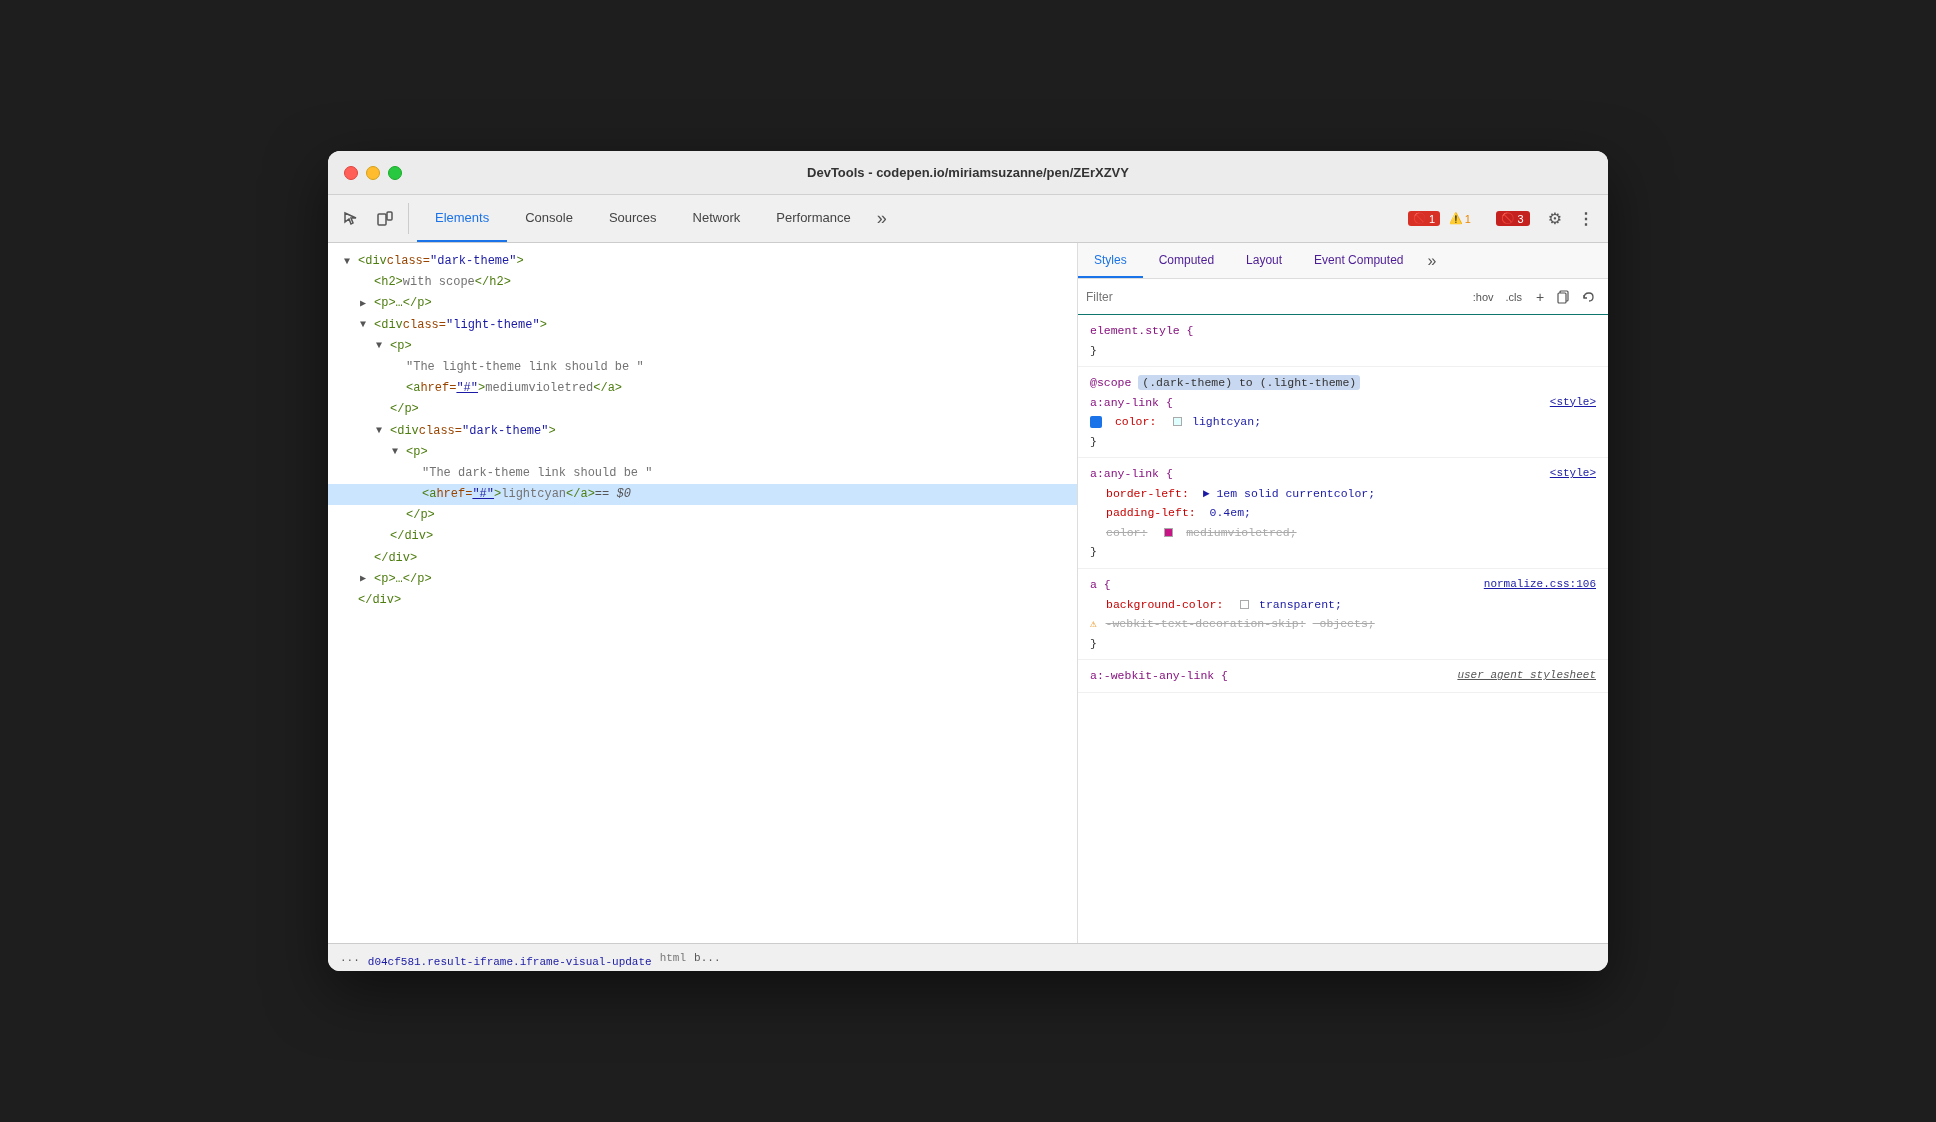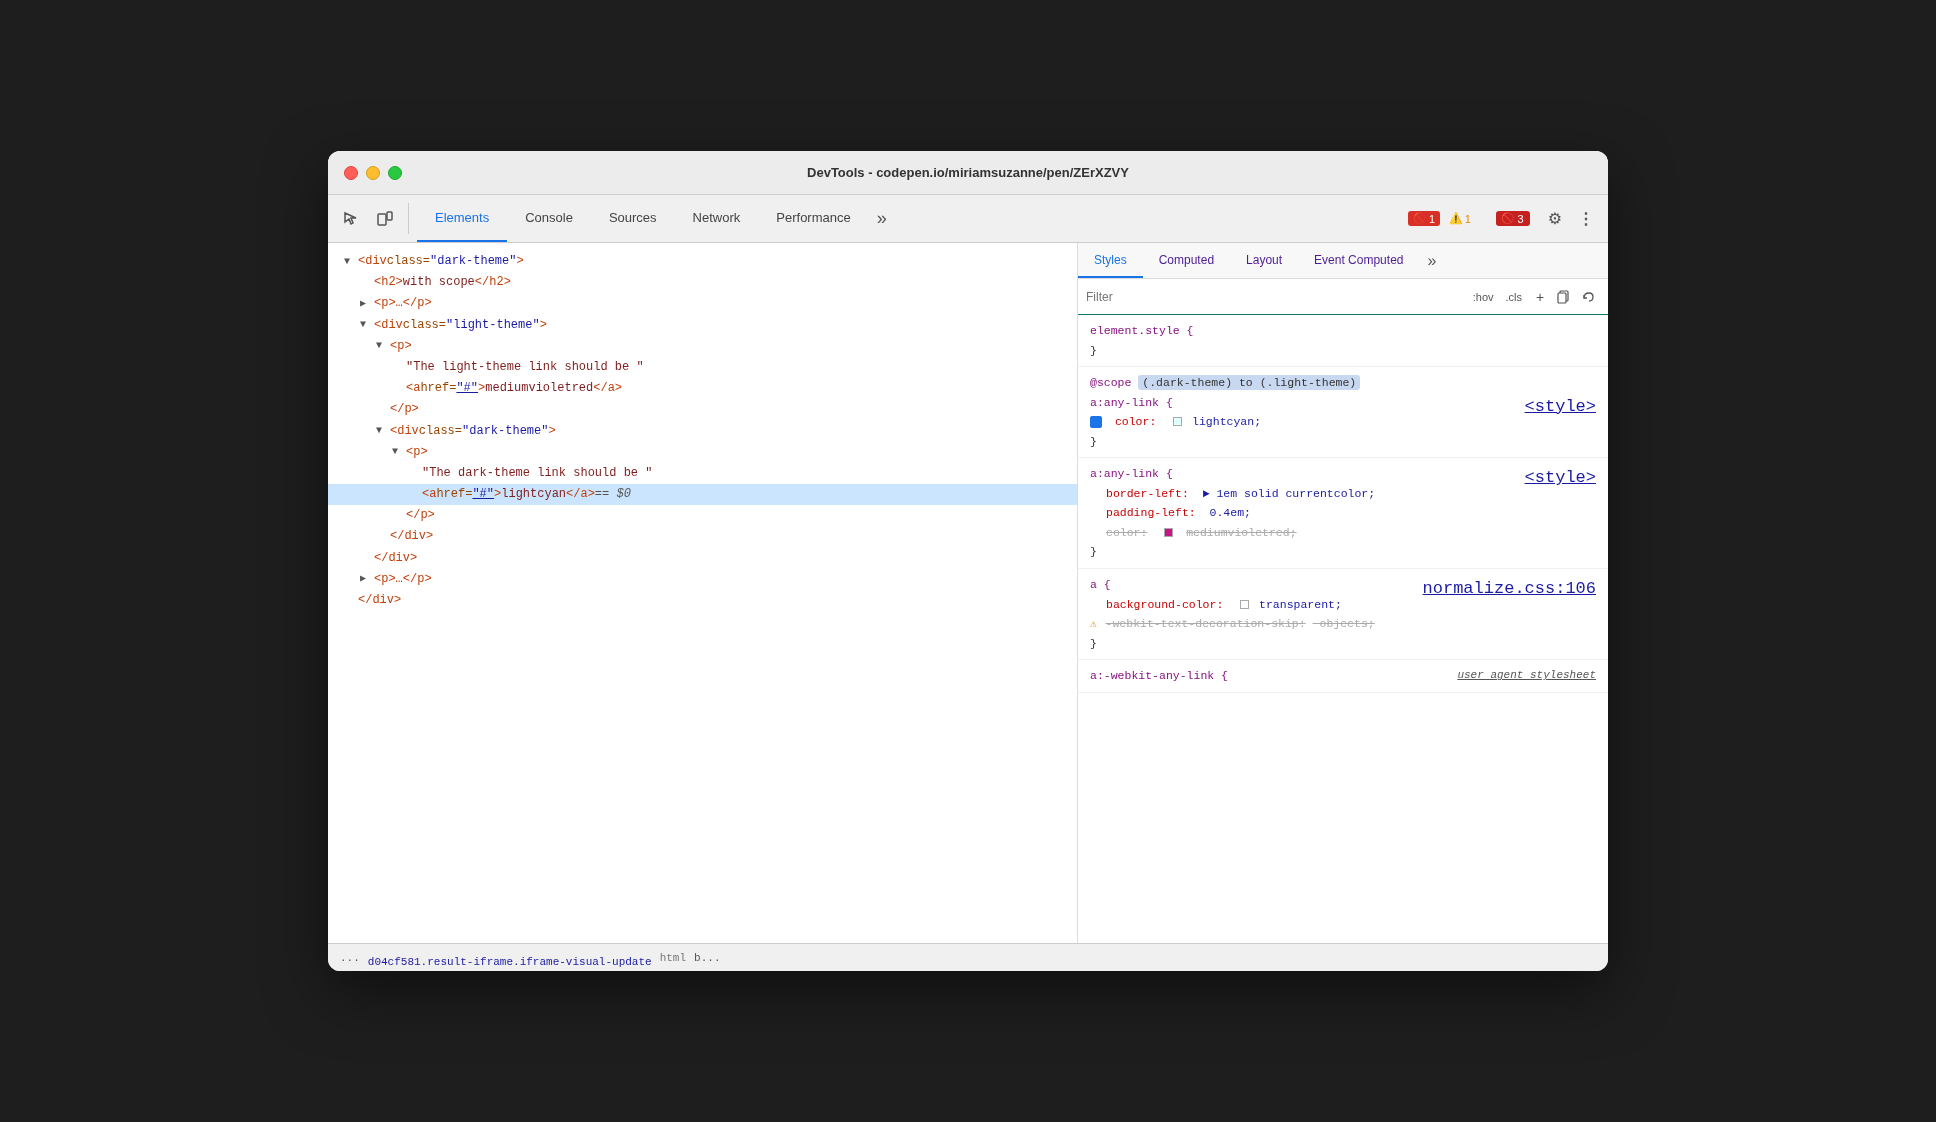--- a/index.html
+++ b/index.html
@@ -183,24 +183,24 @@
     }
     .dom-line.selected { background: #cce5ff; }
     .dom-indent { display: inline-block; width: 16px; flex-shrink: 0; }
     .arrow {
       display: inline-block;
       width: 14px;
       font-size: 10px;
       color: #555;
       flex-shrink: 0;
     }
-    .tag { color: #c2410c; }
+    .tag { color: #4d7c0f; }
     .attr-name { color: #994500; }
     .attr-value { color: #1a1aa6; }
-    .text-content { color: #7f1d1d; }
+    .text-content { color: #737373; }
     .dollar-sign { color: #555; font-style: italic; }
     
     .styles-panel {
       flex: 1;
       background: #ffffff;
       display: flex;
       flex-direction: column;
       overflow: hidden;
     }
     .styles-tabs {
@@ -277,21 +277,21 @@
     }
     
     .css-rule {
       padding: 6px 12px;
       border-bottom: 1px solid #f0f0f0;
       font-family: 'Menlo', 'Monaco', 'Courier New', monospace;
       font-size: 11.5px;
       line-height: 1.7;
     }
     .rule-selector { color: #881280; font-weight: 500; }
-    .rule-source { float: right; color: #1a1aa6; font-size: 17px; text-decoration: underline; cursor: pointer; }
+    .rule-source { float: right; color: #1a1aa6; font-size: 11px; text-decoration: underline; cursor: pointer; }
     .prop-name { color: #C80000; margin-left: 16px; }
     .prop-value { color: #1a1aa6; }
     .prop-value.color-val { display: inline-flex; align-items: center; gap: 3px; }
     .color-swatch {
       display: inline-block;
       width: 9px;
       height: 9px;
       border: 1px solid #aaa;
       vertical-align: middle;
       cursor: pointer;

